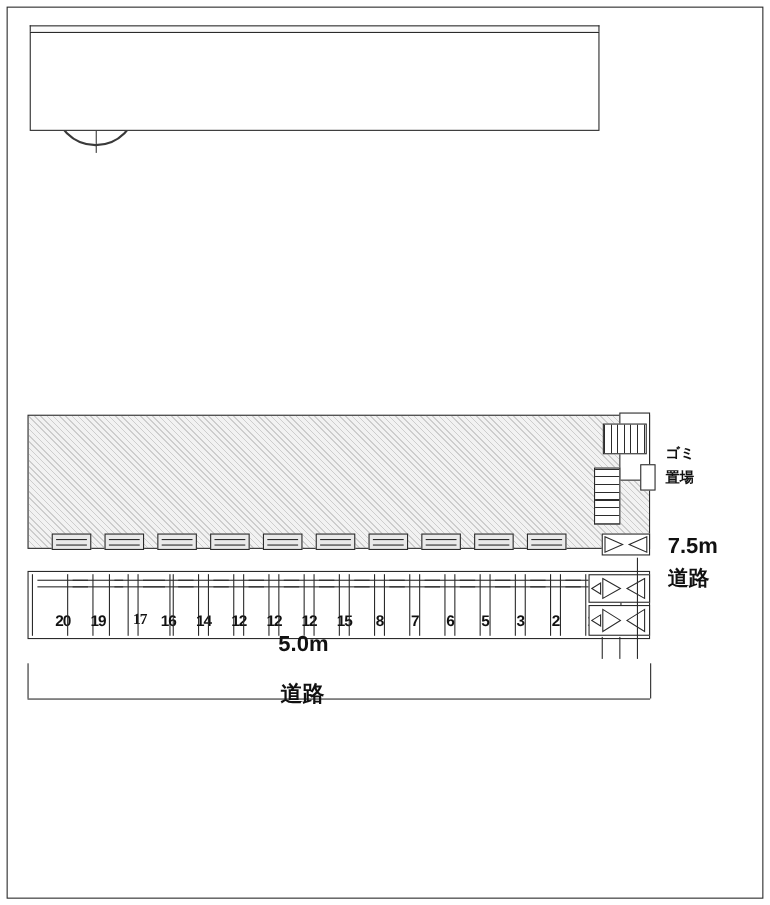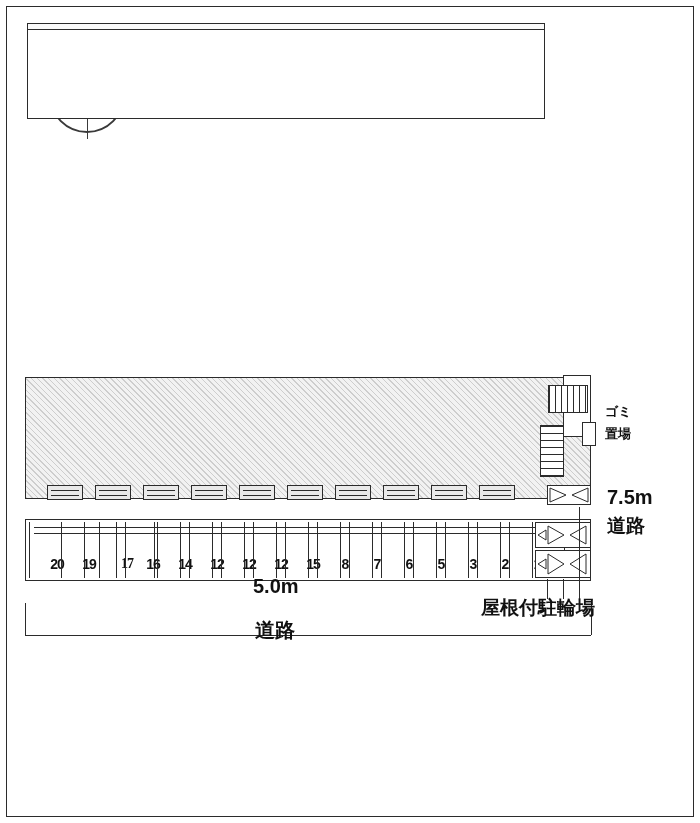--- a/index.html
+++ b/index.html
@@ -279,16 +279,15 @@
     <div class="road-line"></div>
 
     <div class="lbl lbl-gomi">
       <div>ゴミ</div>
       <div>置場</div>
     </div>
     <div class="lbl lbl-75">7.5m</div>
     <div class="lbl lbl-road-r">道路</div>
     <div class="lbl lbl-50">5.0m</div>
     <div class="lbl lbl-road-b">道路</div>
-    <div class="lbl lbl-bike">屋根付駐輪場</div>
 
   </div>
 </div>
 
 </body></html>

